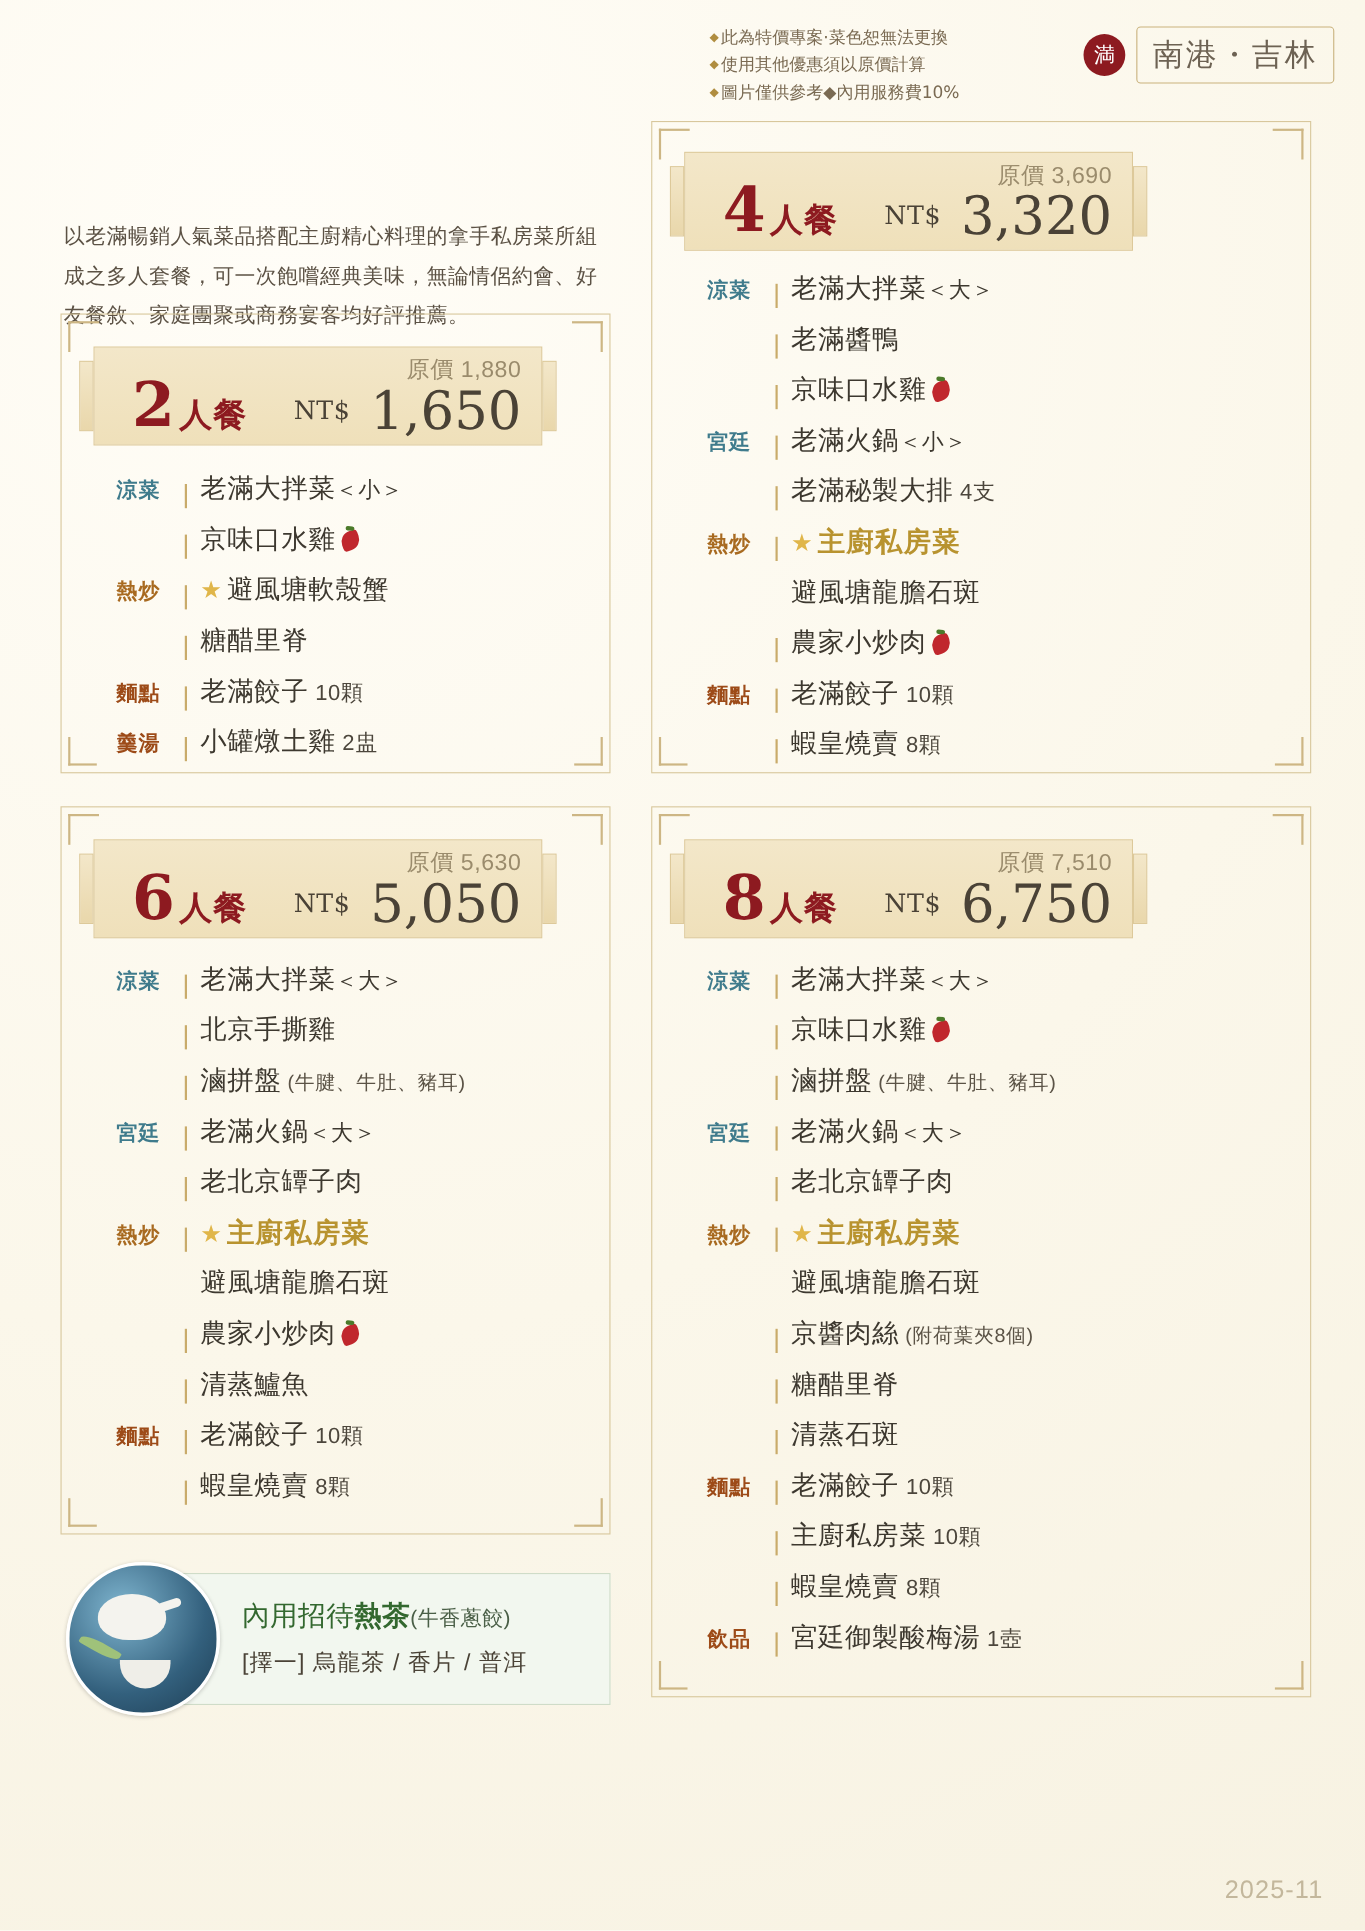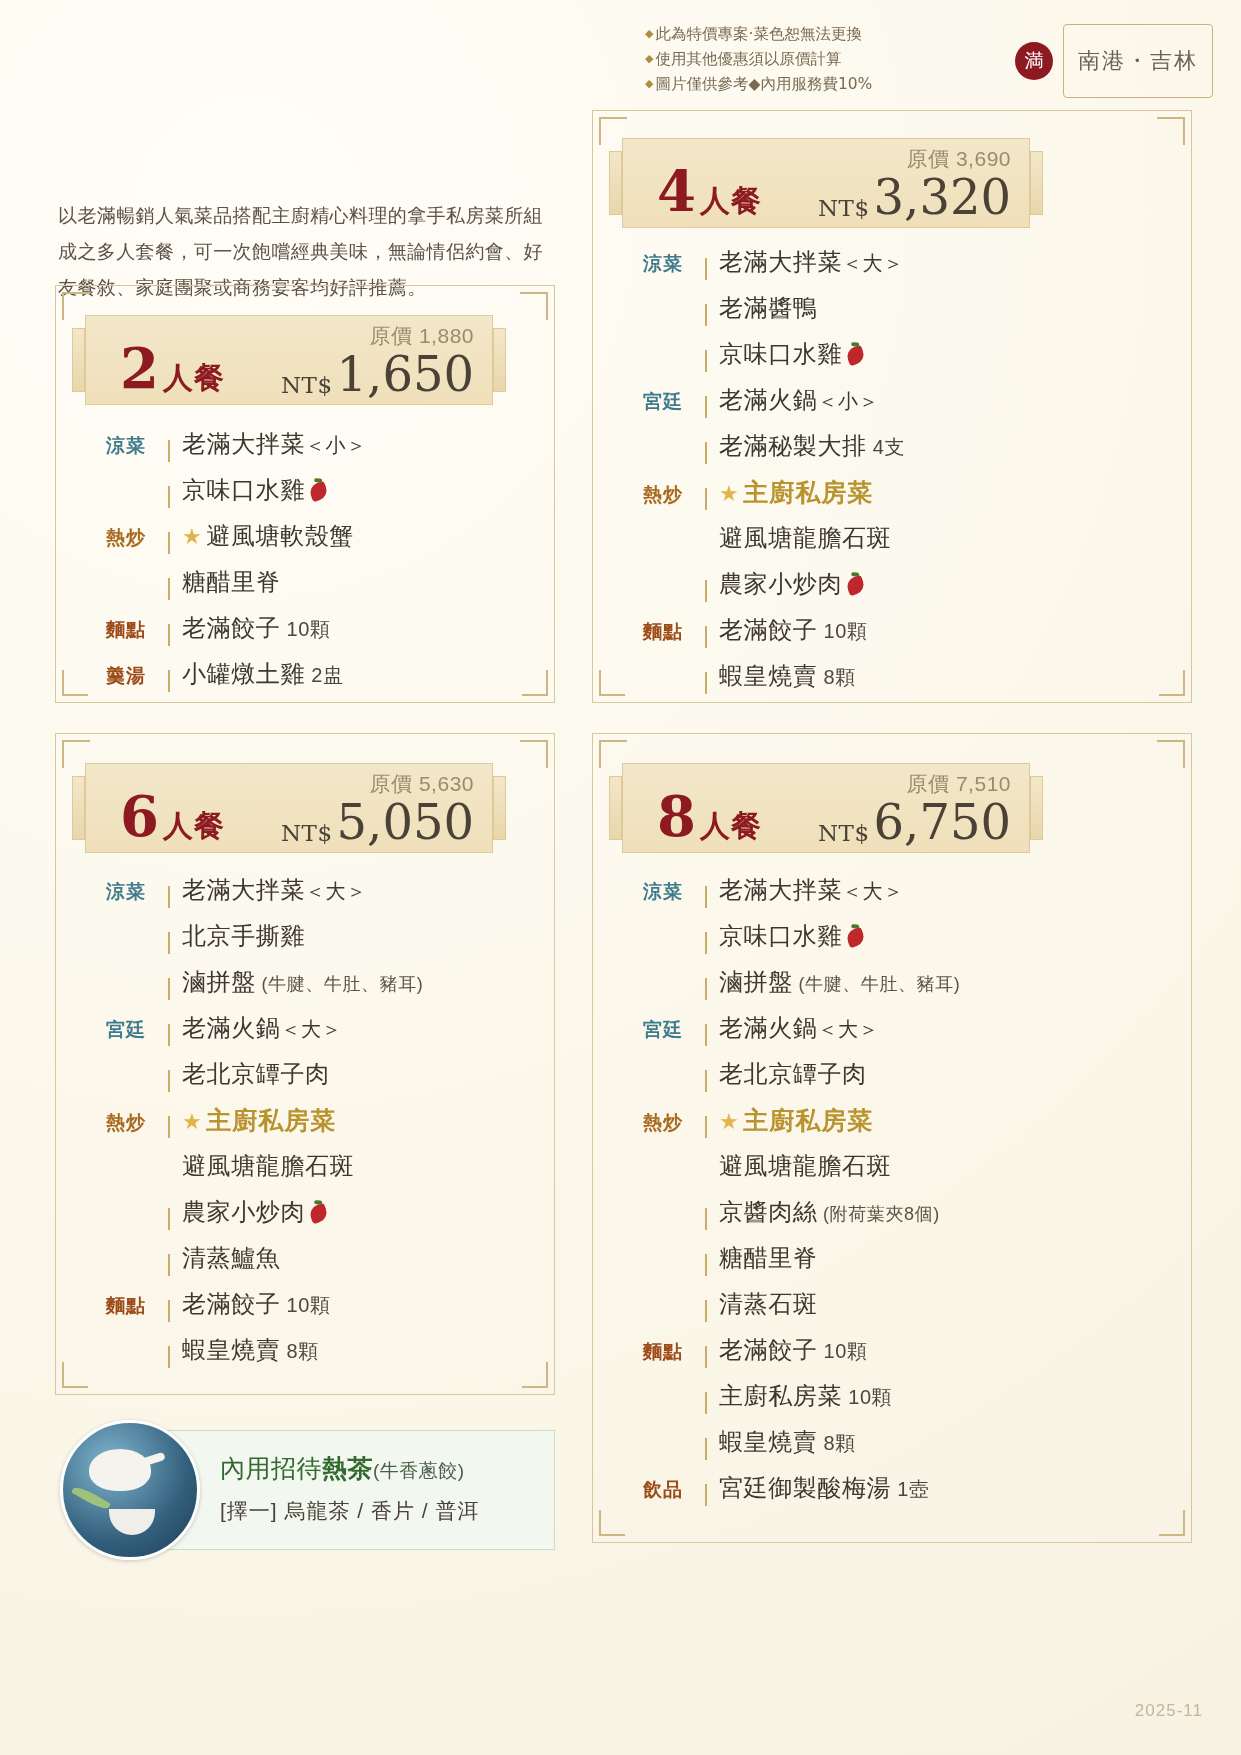--- a/index.html
+++ b/index.html
@@ -57,21 +57,21 @@
     display: flex; align-items: center; gap: 10px;
   }
   .brand-seal {
     width: 38px; height: 38px; border-radius: 50%;
     background: #8d1a20; color: #fff; font-size: 19px;
     display: flex; align-items: center; justify-content: center;
     font-family: "DejaVu Serif", serif;
   }
   .brand-box {
     border: 1px solid #c9b27d; border-radius: 4px;
-    padding: 21px 14px; color: #6d6253; font-size: 22px;
+    padding: 6px 14px; color: #6d6253; font-size: 28px;
     letter-spacing: 2px;
   }
 
   .intro {
     position: absolute; left: 58px; top: 198px; width: 500px;
     font-size: 19px; line-height: 1.9; color: #5c5245;
     letter-spacing: .4px;
   }
 
   
@@ -121,22 +121,23 @@
   }
   .ppl {
     position: absolute; left: 34px; bottom: 8px;
     color: #8d1a20; font-family: "DejaVu Serif", serif; font-weight: 700;
     display: flex; align-items: baseline;
   }
   .ppl .num { font-size: 56px; line-height: 1; }
   .ppl .ch  { font-size: 30px; line-height: 1; margin-left: 4px; letter-spacing: 1px; }
   .price {
     position: absolute; right: 18px; bottom: 6px;
-    color: #4a4236; display: flex; align-items: flex-end;
+    color: #4a4236; display: flex; align-items: center;
     font-family: "DejaVu Serif", serif;
+    gap: 14px;
   }
   .price .cur { font-size: 23px; margin-right: 4px; letter-spacing: .5px;}
   .price .amt { font-size: 48px; line-height: 1; font-weight: 400;}
 
   
   .list { position: absolute; }
   #l2 { left: 90px;  top: 428px; width: 440px; }
   #l4 { left: 627px; top: 246px; width: 540px; }
   #l6 { left: 90px;  top: 874px; width: 440px; }
   #l8 { left: 627px; top: 874px; width: 540px; }
@@ -207,22 +208,22 @@
     position: absolute; left: 8px; top: 70px; width: 40px; height: 10px;
     background: #9fc27a; border-radius: 60% 10% 60% 10%; transform: rotate(30deg);
   }
   .tea-text { position: absolute; left: 220px; top: 1452px; width: 340px; }
   .tea-line1 { font-size: 25px; color: #33682f; letter-spacing: .5px; }
   .tea-line1 b { font-weight: 700; }
   .tea-line1 .small { font-size: 19px; color: #4a5f47; }
   .tea-line2 { font-size: 21px; color: #4a4236; margin-top: 12px; letter-spacing: 1px;}
 
   .stamp {
-    position: absolute; right: 38px; bottom: 34px;
-    font-size: 17px; color: #c3b79c; letter-spacing: 1px;
+    position: absolute; right: 38px; bottom: 24px;
+    font-size: 23px; color: #c3b79c; letter-spacing: 1px;
   }
 </style>
 </head>
 <body>
 
 <div id="page">
 
 
   <div class="notes">
     <div><span class="dia">◆</span><span>此為特價專案·菜色恕無法更換</span></div>

